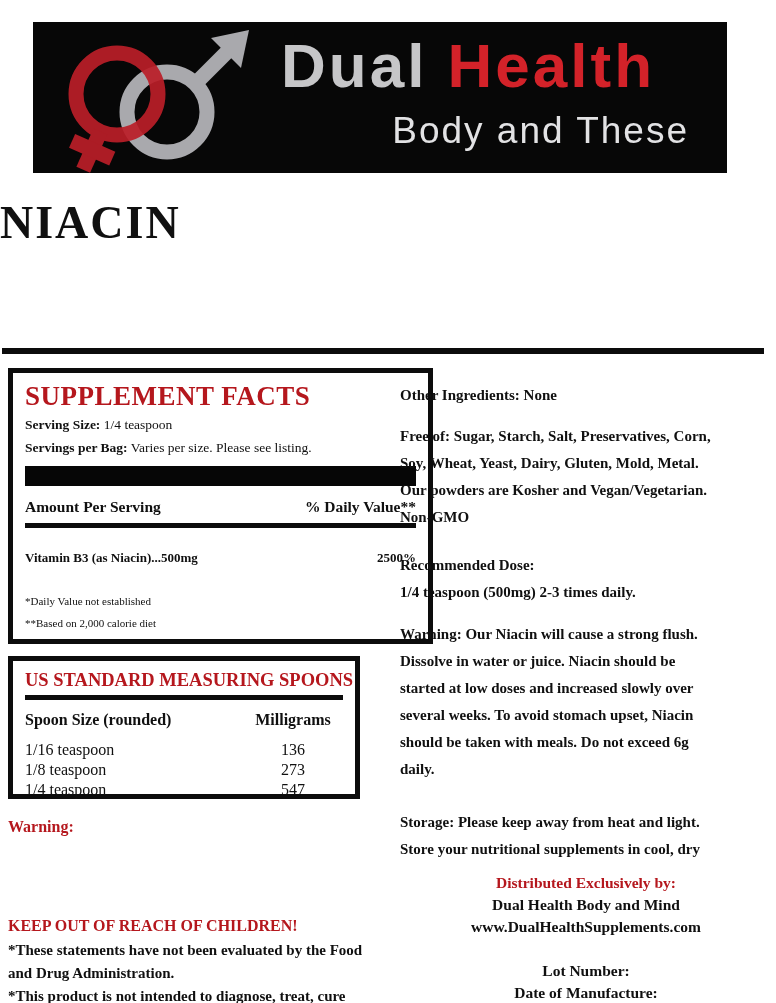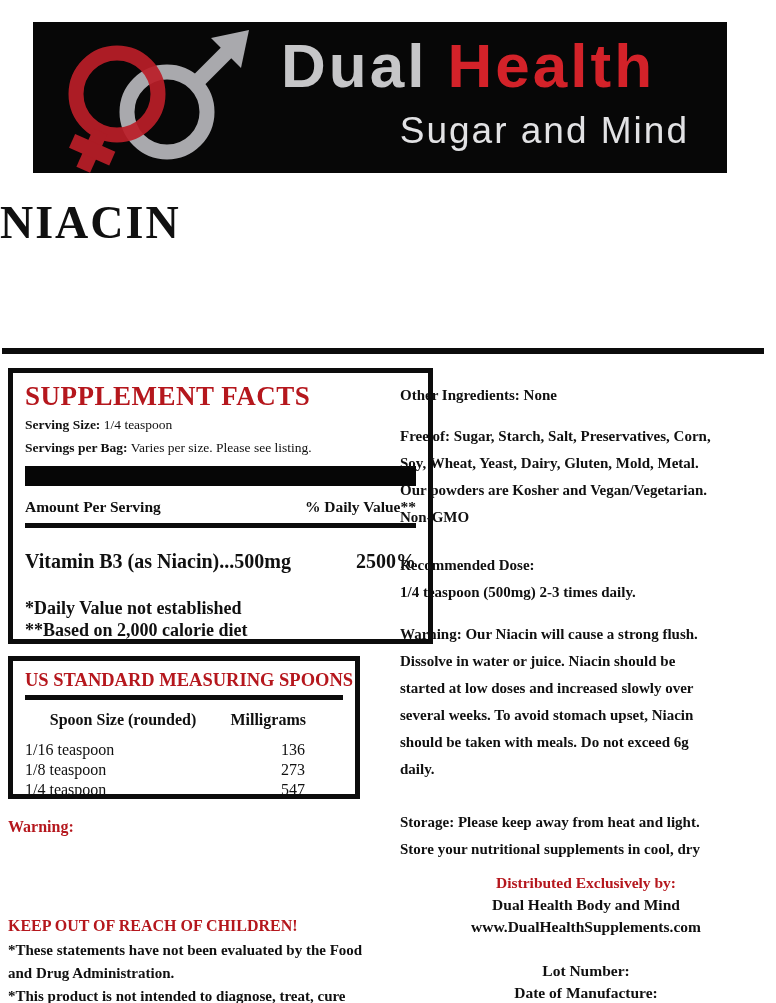--- a/index.html
+++ b/index.html
@@ -33,29 +33,29 @@
   
   .facts-box{position:absolute;left:8px;top:352px;width:425px;height:276px;
              border:5px solid #0c0c0c;padding:8px 12px 0;}
   .facts-title{color:var(--accent);font-size:27px;font-weight:bold;letter-spacing:0.5px;line-height:30px;}
   .fact-line{font-size:13.5px;margin-top:4px;white-space:nowrap;line-height:19px;}
   .fact-label{font-weight:bold;text-align:right;}
   .fact-value{font-weight:normal;}
   .facts-bar{height:20px;background:#060606;margin:9px 0 10px;}
   .facts-header{display:flex;justify-content:space-between;font-weight:bold;font-size:15.5px;padding:2px 0 7px;}
   .facts-rule{height:5px;background:#0c0c0c;}
-  .facts-row{display:flex;justify-content:space-between;font-weight:bold;font-size:20px;margin-top:22px;font-family:Liberation Serif, serif;}
-  .facts-notes{margin-top:24px;font-weight:bold;font-size:18px;line-height:22px;white-space:pre-line;}
+  .facts-row{display:flex;justify-content:space-between;font-weight:bold;font-size:13px;margin-top:22px;font-family:Liberation Serif, serif;}
+  .facts-notes{margin-top:24px;font-weight:normal;font-size:11px;line-height:22px;white-space:pre-line;}
 
   
   .spoons-box{position:absolute;left:8px;top:640px;width:352px;height:143px;
               border:5px solid #0c0c0c;padding:8px 12px;}
   .spoons-title{color:var(--accent);font-size:18.5px;font-weight:bold;line-height:22px;white-space:nowrap;}
   .spoons-rule{height:5px;background:#0c0c0c;margin:4px 0 9px;}
-  .spoons-header{display:flex;justify-content:center;font-weight:bold;font-size:16px;line-height:21px;gap:22px;}
+  .spoons-header{display:flex;justify-content:space-between;font-weight:bold;font-size:16px;line-height:21px;gap:22px;}
   .spoons-header .mg-col{width:100px;text-align:center;}
   .spoons-rows{margin-top:10px;}
   .spoon-row{display:flex;justify-content:space-between;font-size:16px;line-height:20px;}
   .spoon-mg{width:100px;text-align:center;}
 
   
   .warn-left{position:absolute;left:8px;top:800px;width:390px;}
   .red-heading{color:var(--accent);font-size:16px;font-weight:bold;line-height:21px;}
   .body-text{font-size:15px;font-weight:bold;line-height:23px;white-space:pre-line;}
   .warn-left .body-text{margin-top:2px;}
@@ -93,21 +93,21 @@
         <g transform="rotate(24 70 72)">
           <line x1="70" y1="113" x2="70" y2="155"></line>
           <line x1="48" y1="133" x2="92" y2="133"></line>
         </g>
       </g>
     </svg>
     <div class="brand">
       <span class="brand-primary">Dual</span>
       <span class="brand-accent">Health</span>
     </div>
-    <div class="tagline">Sugar and Mind</div>
+    <div class="tagline">Body and These</div>
   </div>
 
   <div class="product-title">NIACIN</div>
 
   <div class="top-rule"></div>
 
   <div class="facts-box">
     <div class="facts-title">SUPPLEMENT FACTS</div>
     <div class="fact-line">
       <span class="fact-label">Serving Size:</span><span class="fact-value"> 1/4 teaspoon</span>

